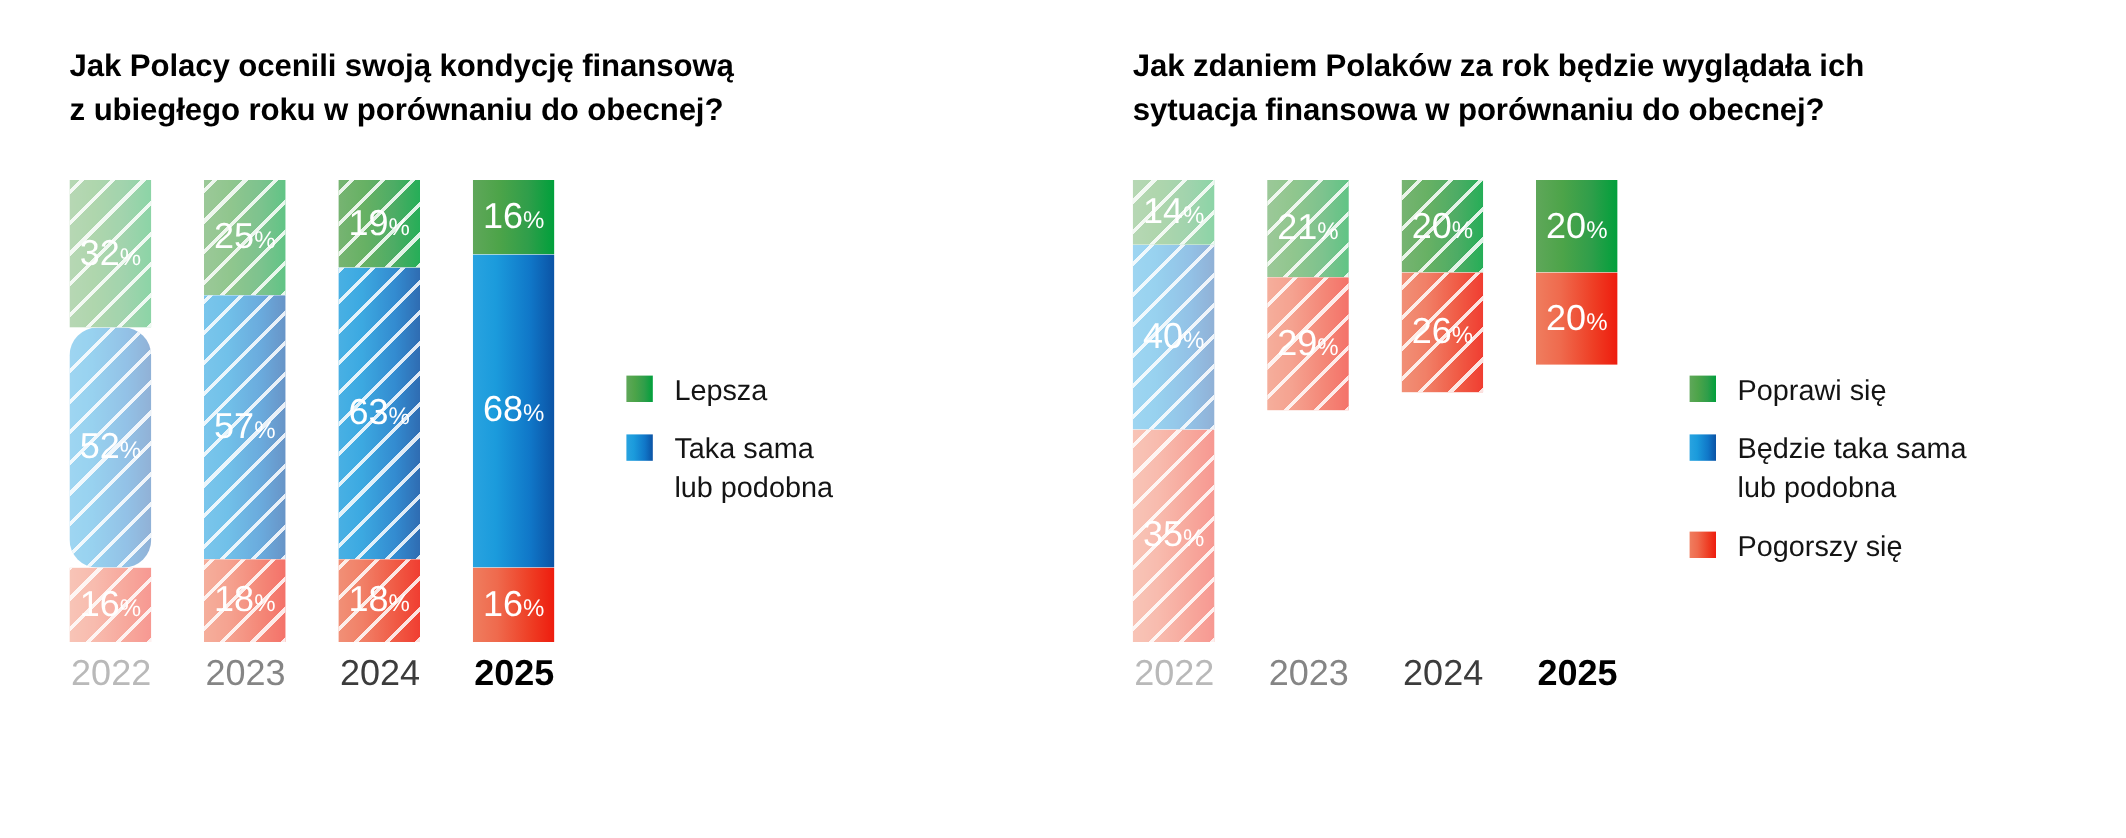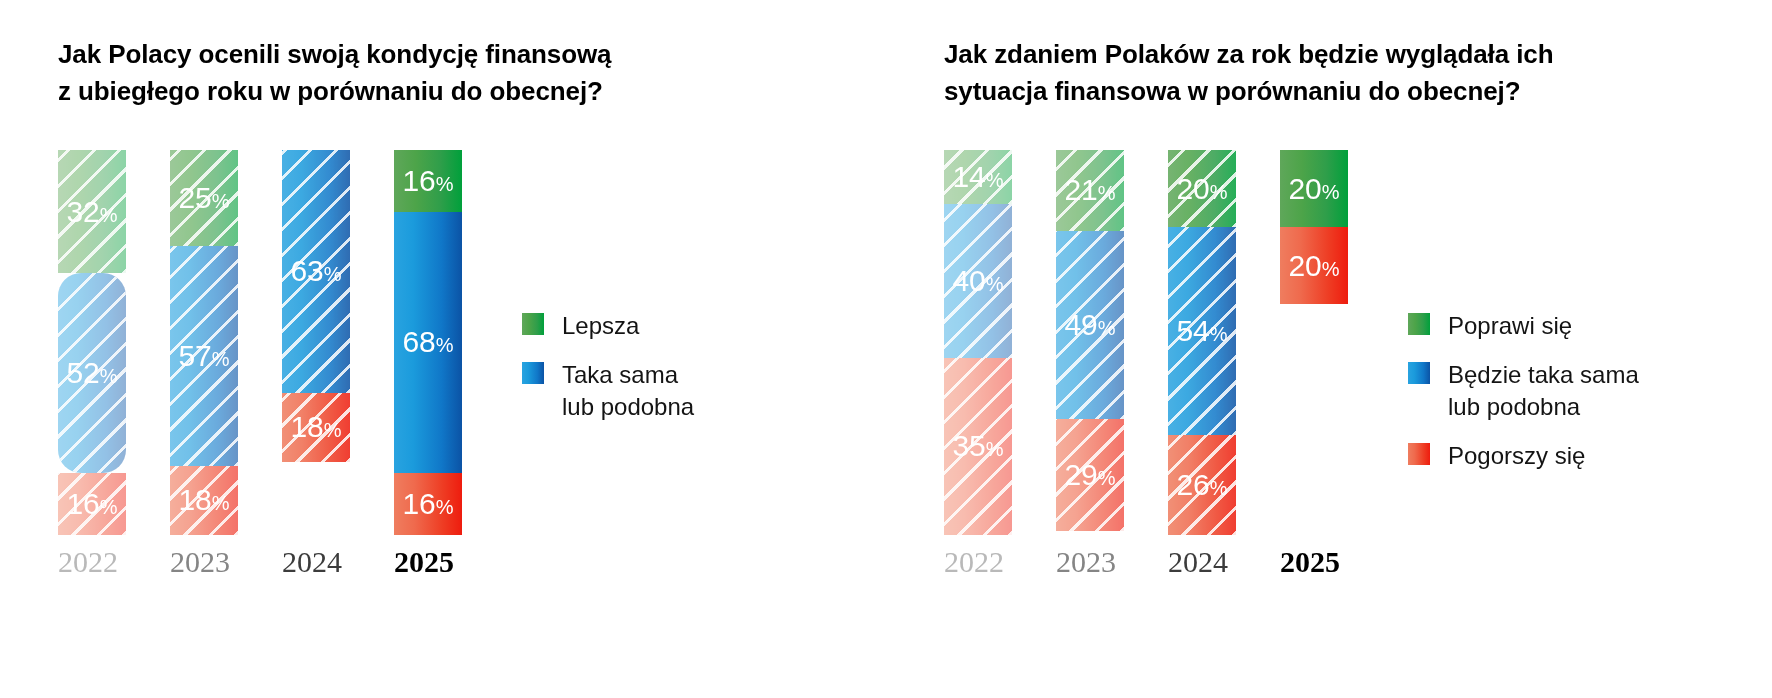--- a/index.html
+++ b/index.html
@@ -104,25 +104,24 @@
     position: absolute;
     left: 58px;
     top: 545px;
     width: 420px;
     height: 44px;
   }
   .year {
     position: absolute;
     top: 0;
     width: 68px;
-    text-align: left;
+    text-align: right;
     font-size: 30px;
     line-height: 1.1;
     letter-spacing: 0px;
-    font-family: Liberation Serif, serif;
   }
   .year.c0 { left: 0px;   }
   .year.c1 { left: 112px; }
   .year.c2 { left: 224px; }
   .year.c3 { left: 336px; }
 
   
   .legend {
     position: absolute;
     left: 522px;
@@ -187,20 +186,25 @@
             <div class="val"><span>57</span><span class="pct">%</span></div>
           </div>
           <div class="seg" style="flex: 0 0 18%;">
             <div class="fill red"></div>
             <div class="stripes"></div>
             <div class="val"><span>18</span><span class="pct">%</span></div>
           </div>
           <div class="veil" style="opacity: 0.38;"></div>
         </div>
         <div class="bar-group c2">
+          <div class="seg" style="flex: 0 0 19%;">
+            <div class="fill green"></div>
+            <div class="stripes"></div>
+            <div class="val"><span>19</span><span class="pct">%</span></div>
+          </div>
           <div class="seg" style="flex: 0 0 63%;">
             <div class="fill blue"></div>
             <div class="stripes"></div>
             <div class="val"><span>63</span><span class="pct">%</span></div>
           </div>
           <div class="seg" style="flex: 0 0 18%;">
             <div class="fill red"></div>
             <div class="stripes"></div>
             <div class="val"><span>18</span><span class="pct">%</span></div>
           </div>
@@ -261,42 +265,32 @@
             <div class="val"><span>35</span><span class="pct">%</span></div>
           </div>
           <div class="veil" style="opacity: 0.55;"></div>
         </div>
         <div class="bar-group c1">
           <div class="seg" style="flex: 0 0 21%;">
             <div class="fill green"></div>
             <div class="stripes"></div>
             <div class="val"><span>21</span><span class="pct">%</span></div>
           </div>
-          <div class="seg" style="flex: 0 0 49%;">
-            <div class="fill blue"></div>
-            <div class="stripes"></div>
-            <div class="val"><span>49</span><span class="pct">%</span></div>
-          </div>
           <div class="seg" style="flex: 0 0 29%;">
             <div class="fill red"></div>
             <div class="stripes"></div>
             <div class="val"><span>29</span><span class="pct">%</span></div>
           </div>
           <div class="veil" style="opacity: 0.38;"></div>
         </div>
         <div class="bar-group c2">
           <div class="seg" style="flex: 0 0 20%;">
             <div class="fill green"></div>
             <div class="stripes"></div>
             <div class="val"><span>20</span><span class="pct">%</span></div>
-          </div>
-          <div class="seg" style="flex: 0 0 54%;">
-            <div class="fill blue"></div>
-            <div class="stripes"></div>
-            <div class="val"><span>54</span><span class="pct">%</span></div>
           </div>
           <div class="seg" style="flex: 0 0 26%;">
             <div class="fill red"></div>
             <div class="stripes"></div>
             <div class="val"><span>26</span><span class="pct">%</span></div>
           </div>
           <div class="veil" style="opacity: 0.15;"></div>
         </div>
         <div class="bar-group c3">
           <div class="seg" style="flex: 0 0 20%;">

